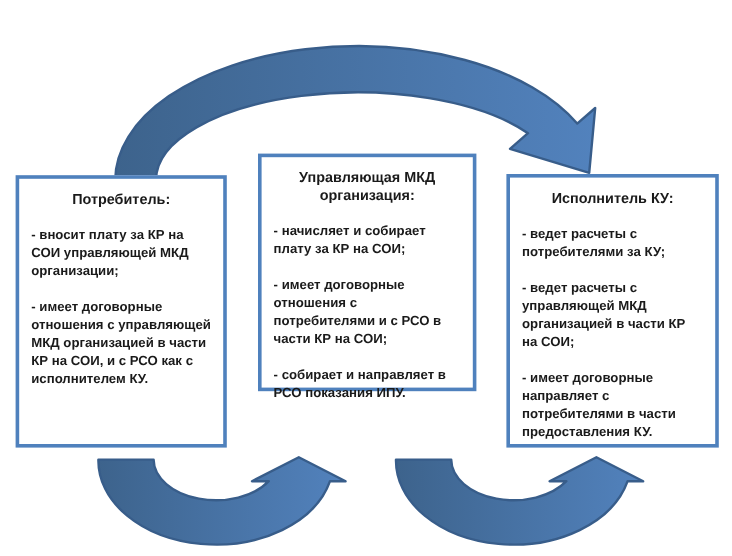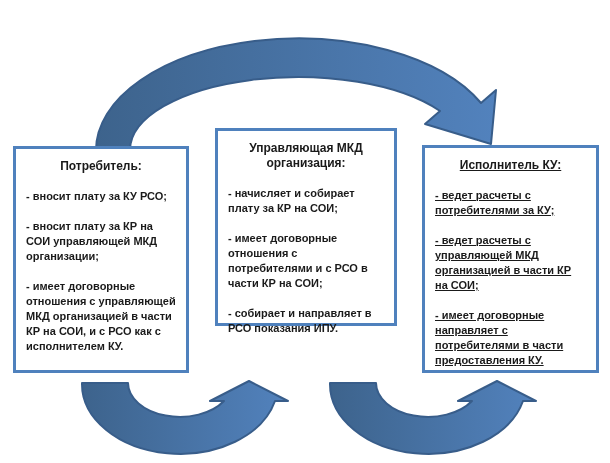--- a/index.html
+++ b/index.html
@@ -28,21 +28,21 @@
     border: 3px solid #4f81bd;
     background: #ffffff;
     padding: 8px 10px;
     color: #1a1a1a;
     font-size: 11px;
     line-height: 15px;
     font-weight: bold;
   }
   #box-consumer   { left: 13px;  top: 146px; width: 176px; height: 227px; }
   #box-management { left: 215px; top: 128px; width: 182px; height: 198px; }
-  #box-executor   { left: 422px; top: 145px; width: 177px; height: 228px; text-decoration: underline; }
+  #box-executor   { left: 422px; top: 145px; width: 177px; height: 228px; }
   .box-title {
     text-align: center;
     font-weight: bold;
     font-size: 12px;
     margin: 2px 0 15px 0;
   }
   .box p {
     margin: 0 0 15px 0;
     text-align: left;
   }
@@ -83,21 +83,20 @@
              L 536 401
              L 497 381
              L 458 401
              L 472 401
              A 52 34 0 0 1 376 383
              Z" fill="url(#arrowGrad)" stroke="#385d8a" stroke-width="2" stroke-linejoin="round"></path>
   </svg>
 
   <div class="box" id="box-consumer">
     <div class="box-title">Потребитель:</div>
-    <p>- вносит плату за КУ РСО;</p>
     <p>- вносит плату за КР на СОИ управляющей МКД организации;</p>
     <p>- имеет договорные отношения  с управляющей МКД организацией в части КР на СОИ, и с РСО как с исполнителем КУ.</p>
   </div>
 
   <div class="box" id="box-management">
     <div class="box-title">Управляющая МКД организация:</div>
     <p>- начисляет и собирает плату за КР на СОИ;</p>
     <p>- имеет договорные отношения с потребителями и с РСО в части КР на СОИ;</p>
     <p>- собирает и направляет в РСО показания ИПУ.</p>
   </div>

